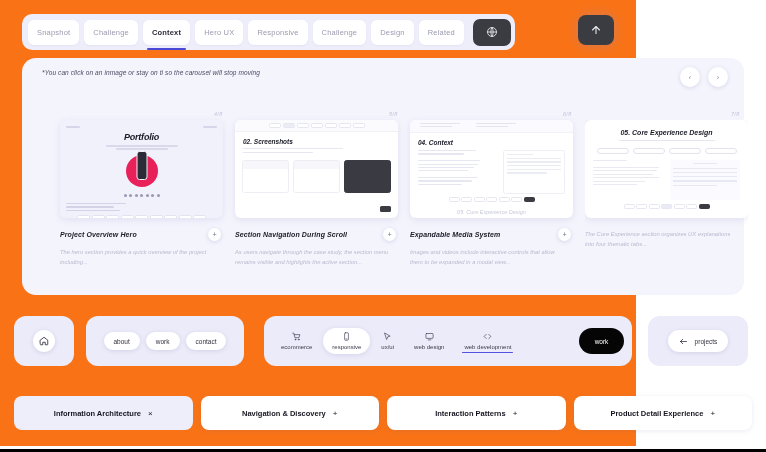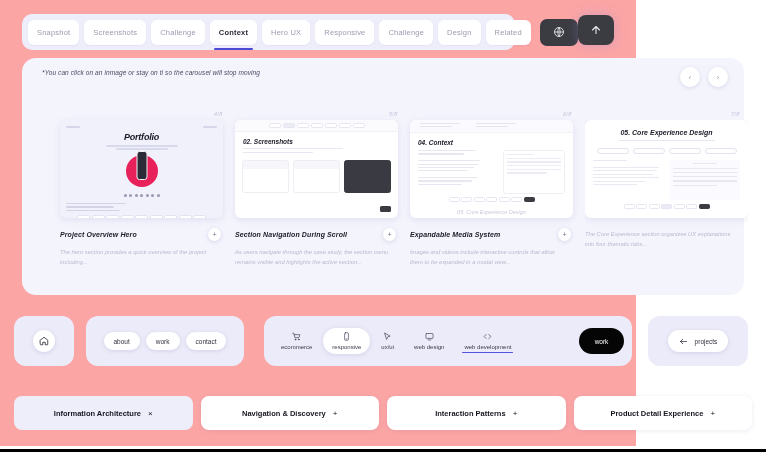--- a/index.html
+++ b/index.html
@@ -4,21 +4,21 @@
 <style>
   * { box-sizing: border-box; margin:0; padding:0; }
   html,body { width:766px; height:452px; }
   body {
     background:#ffffff;
     font-family:"Liberation Sans", sans-serif;
     -webkit-font-smoothing:antialiased;
     overflow:hidden;
     position:relative;
   }
-  .page { position:relative; width:636px; height:452px; background:#fca5a5; }
+  .page { position:relative; width:636px; height:452px; background:#f97316; }
 
   
   .tabbar-wrap {
     position:absolute; left:22px; top:14px; width:493px; height:36px;
     background:#eeeefb; border-radius:10px; display:flex; align-items:center;
     padding:0 6px; gap:5px;
   }
   .tab {
     background:#ffffff; border-radius:6px; height:25px;
     display:flex; align-items:center; justify-content:center;
@@ -210,23 +210,20 @@
   .bottom-bar::before { content:""; position:absolute; left:0; bottom:0; width:100%; height:3px; background:#000; }
 </style>
 </head>
 <body>
 
 <div class="page">
 
   <div class="tabbar-wrap">
     <div class="tab">
         <span>Snapshot</span>
-      </div>
-    <div class="tab">
-        <span>Screenshots</span>
       </div>
     <div class="tab">
         <span>Challenge</span>
       </div>
     <div class="tab active">
         <span>Context</span>
       </div>
     <div class="tab">
         <span>Hero UX</span>
       </div>

